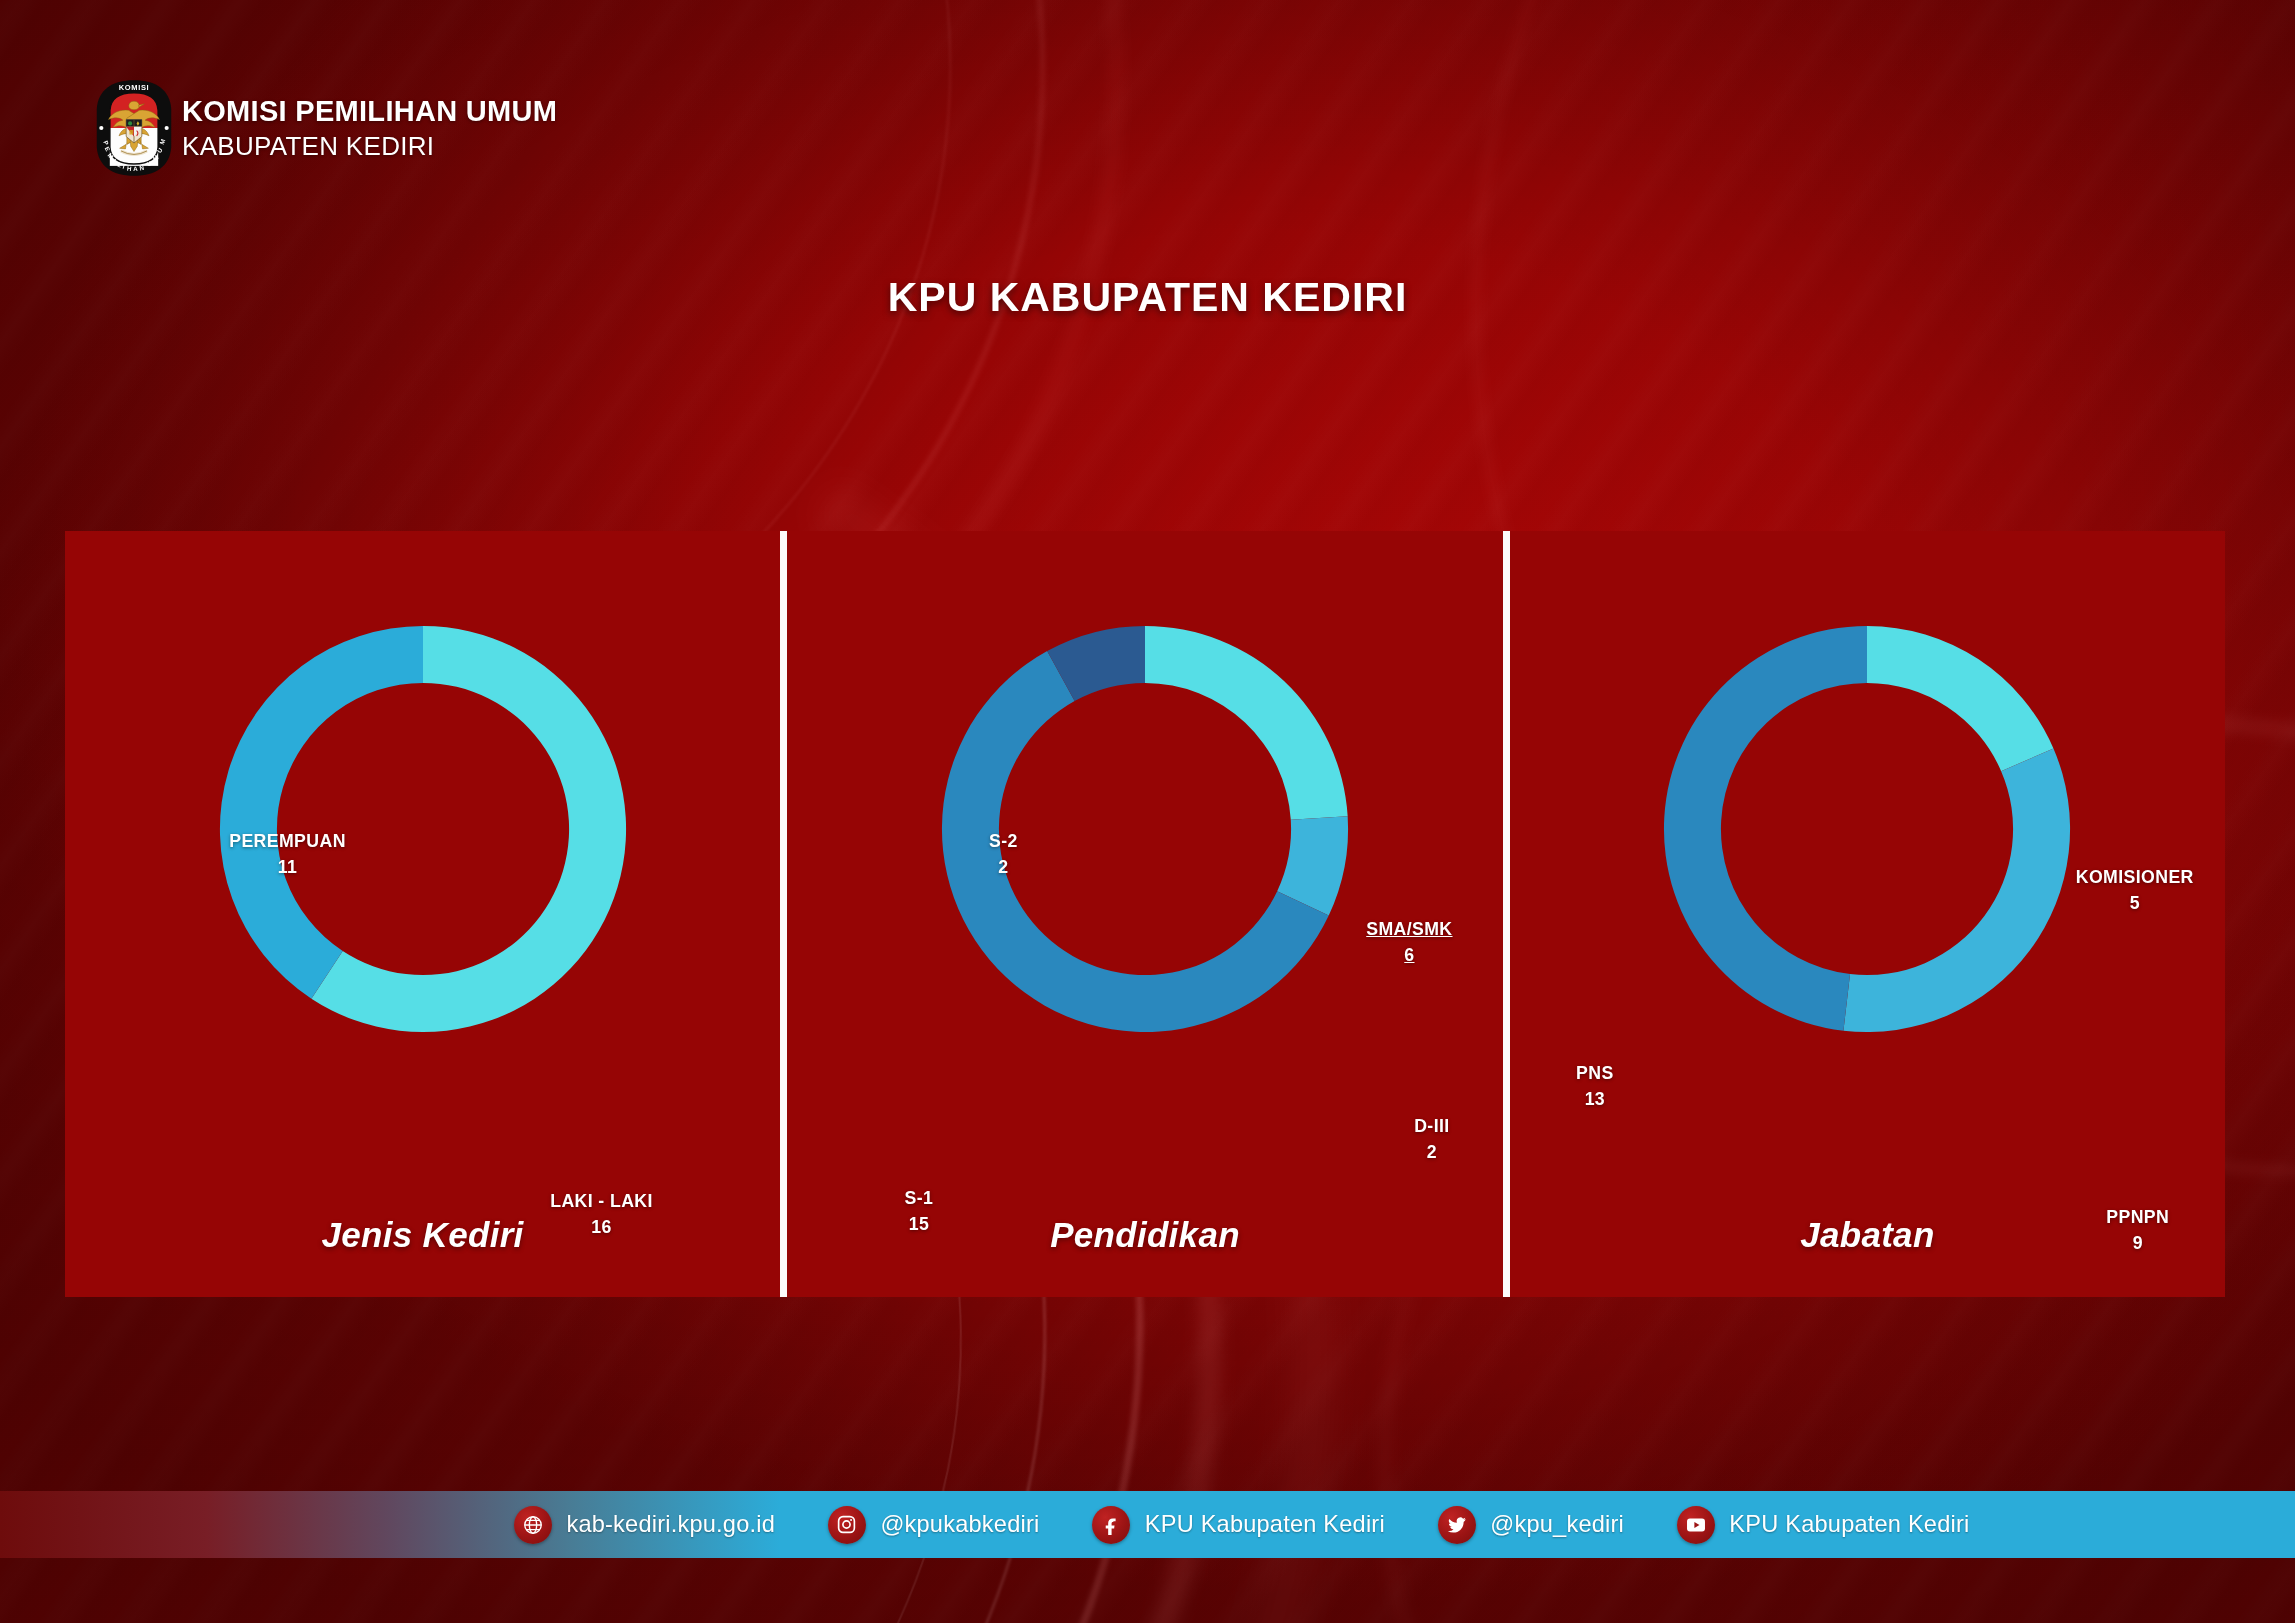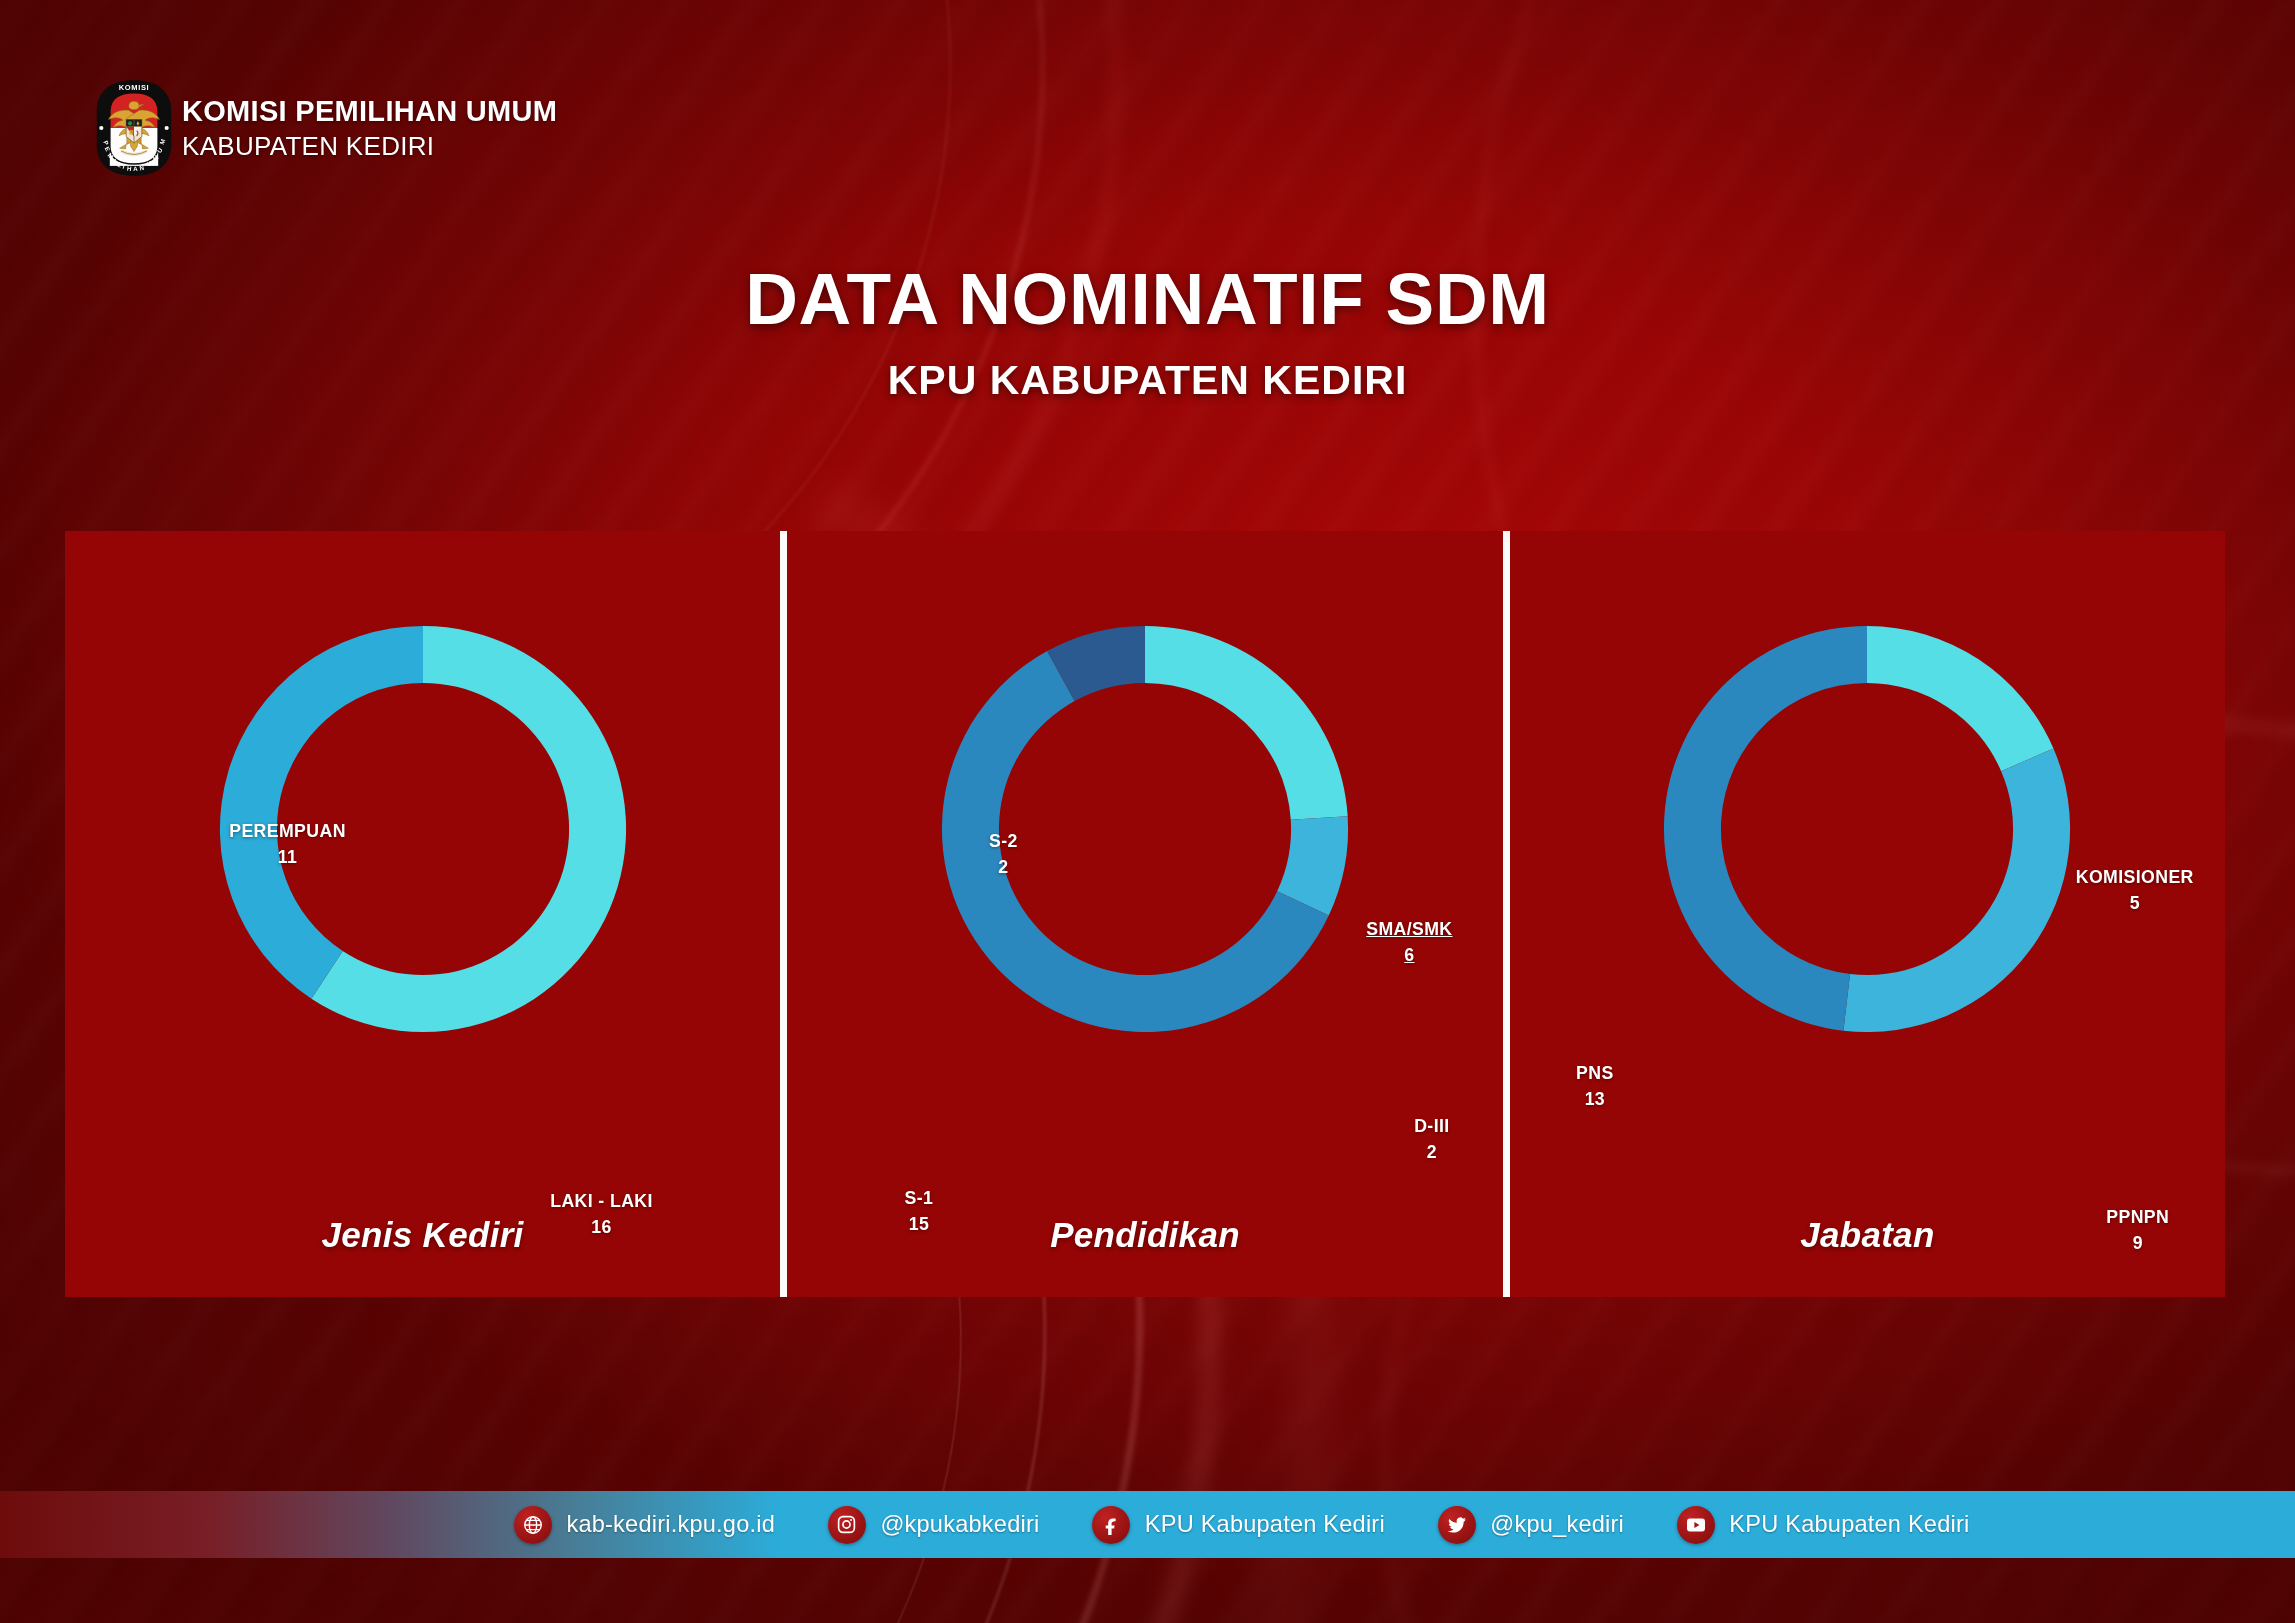--- a/index.html
+++ b/index.html
@@ -224,37 +224,36 @@
       </g>
     </svg>
   </span>
   <div id="brand-text">
     <div id="brand-line1">KOMISI PEMILIHAN UMUM</div>
     <div id="brand-line2">KABUPATEN KEDIRI</div>
   </div>
 </div>
 
 <div id="title-wrap">
-  <div id="main-title">DATA NOMINATIF SDM</div>
   <div id="sub-title">KPU KABUPATEN KEDIRI</div>
 </div>
 
 <div id="panel">
 
   <div class="panel-col">
     <div class="chart-area">
       <div class="donut-holder" style="top:72px;">
         <svg class="donut" width="452" height="452" viewBox="0 0 690 690">
 
           <path fill="#56dee6" d="M345.00 35.00 A310 310 0 1 1 174.65 604.00 L222.46 531.31 A223 223 0 1 0 345.00 122.00 Z"></path>
 
           <path fill="#2bacd9" d="M174.65 604.00 A310 310 0 0 1 345.00 35.00 L345.00 122.00 A223 223 0 0 0 222.46 531.31 Z"></path>
         </svg>
       </div>
-      <div class="lbl c" style="left:118px; top:288px; width:209px;">
+      <div class="lbl c" style="left:118px; top:298px; width:209px;">
         <span>PEREMPUAN</span>
         <span class="v">11</span>
       </div>
       <div class="lbl c" style="left:432px; top:658px; width:209px;">
         <span>LAKI - LAKI</span>
         <span class="v">16</span>
       </div>
     </div>
     <div class="cap">Jenis Kediri</div>
   </div>

